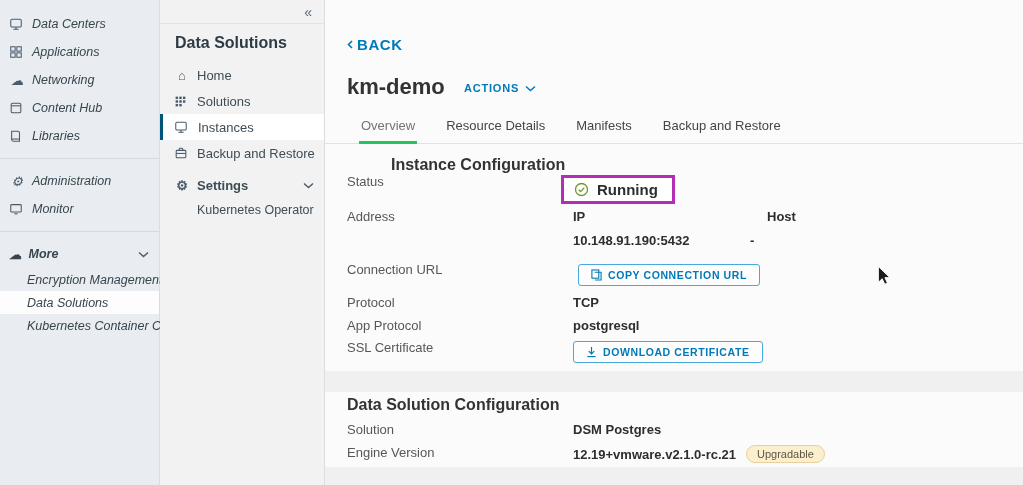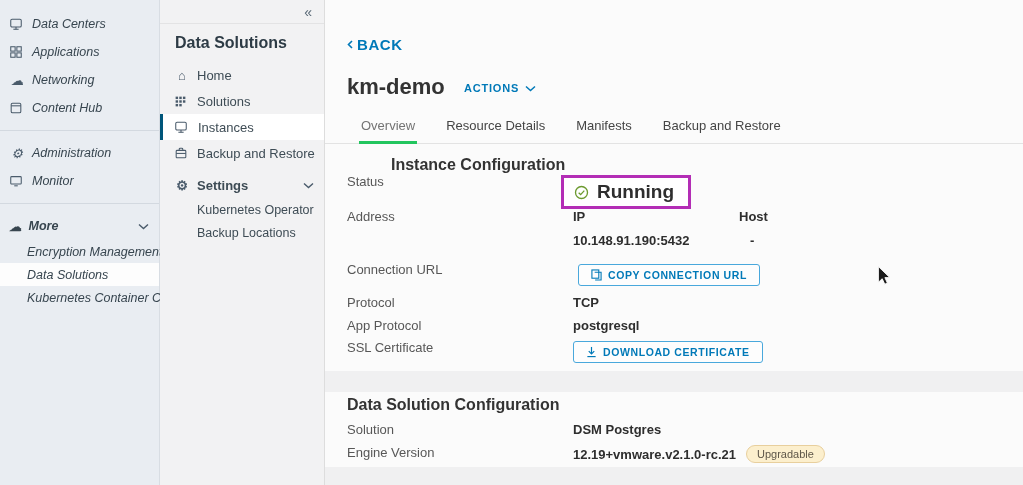--- a/index.html
+++ b/index.html
@@ -38,21 +38,21 @@
   .tabs { position:absolute; left:0; top:118px; width:100%; border-bottom:1px solid #e3e3e3; display:flex; padding-left:22px; }
   .tab { font-size:13px; color:#454545; padding:0 2px 8px; margin-right:27px; cursor:pointer; }
   .tab.active { color:#737373; border-bottom:3px solid #22c55e; margin-bottom:-1px;margin-left:12px; }
 
   .section-heading { position:absolute; left:22px; font-size:16px; font-weight:700; color:#333; }
   .row-label { position:absolute; left:22px; font-size:13px; color:#575757; }
   .row-value { position:absolute; left:248px; font-size:13px; color:#2e2e2e; font-weight:700; }
   .col-head { position:absolute; font-size:13px; color:#2e2e2e; font-weight:700; }
 
   .status-highlight { position:absolute; left:236px; top:175px; display:inline-flex; align-items:center; gap:8px; border:3px solid #b32db5; background:#fff; padding:3px 14px 3px 10px; }
-  .status-text { font-size:19px; font-weight:700; color:#2e2e2e; }
+  .status-text { font-size:15px; font-weight:700; color:#2e2e2e; }
 
   .btn-outline { display:inline-flex; align-items:center; gap:6px; border:1px solid #49a8dc; background:#fdfdfd; color:#0079b8; font-size:10.5px; font-weight:700; letter-spacing:.6px; border-radius:3px; padding:4px 12px; cursor:pointer; font-family:"Liberation Sans", sans-serif; }
   .btn-copy { position:absolute; left:253px; top:264px; }
   .btn-download { position:absolute; left:248px; top:341px; }
 
   .band { position:absolute; left:0; width:100%; background:#f0f0f1; }
   .badge { display:inline-block; margin-left:10px; background:#fcefcd; border:1px solid #e8cf9d; color:#5e5648; font-size:11px; padding:2px 10px; border-radius:10px; font-weight:400; vertical-align:1px; }
 
   .cursor { position:absolute; left:552px; top:266px; }
   svg.icn { display:block; }
@@ -89,20 +89,29 @@
       <span>Networking</span>
     </div>
     <div class="nav-item">
       <span class="glyph">
           <svg class="icn" width="14" height="14" viewBox="0 0 16 16" fill="none" stroke="#4a5b6b" stroke-width="1.2">
             <rect x="2.5" y="2.5" width="11" height="11" rx="1.5"></rect>
             <path d="M2.5 5.5h11"></path>
           </svg>
         </span>
       <span>Content Hub</span>
+    </div>
+    <div class="nav-item">
+      <span class="glyph">
+          <svg class="icn" width="14" height="14" viewBox="0 0 16 16" fill="none" stroke="#4a5b6b" stroke-width="1.2">
+            <path d="M3 2.5h7a2 2 0 0 1 2 2V14H5a2 2 0 0 1-2-2V2.5z"></path>
+            <path d="M3 11.5h9"></path>
+          </svg>
+        </span>
+      <span>Libraries</span>
     </div>
 
     <div class="nav-divider"></div>
 
     <div class="nav-item">
       <span class="glyph">⚙</span>
       <span>Administration</span>
     </div>
     <div class="nav-item">
       <span class="glyph">
@@ -187,23 +196,20 @@
       <span class="lbl">Settings</span>
       <span>
           <svg class="icn" width="11" height="7" viewBox="0 0 11 7" fill="none" stroke="#4a5b6b" stroke-width="1.4">
             <path d="M1 1.5l4.5 4L10 1.5"></path>
           </svg>
         </span>
     </div>
     <div class="panel-sub">
       <span>Kubernetes Operator</span>
     </div>
-    <div class="panel-sub">
-      <span>Backup Locations</span>
-    </div>
   </div>
 
   <div class="main">
 
     <div class="back-link">
       <svg class="icn" width="6" height="9" viewBox="0 0 6 9" fill="none" stroke="#0079b8" stroke-width="1.6">
           <path d="M5 1L1.5 4.5L5 8"></path>
         </svg>
       <span>BACK</span>
     </div>
@@ -230,21 +236,21 @@
     <div class="status-highlight">
       <svg class="icn" width="15" height="15" viewBox="0 0 16 16" fill="none" stroke="#6c9a2f" stroke-width="1.4">
           <circle cx="8" cy="8" r="6.4"></circle>
           <path d="M5 8.2l2.1 2.1L11 6"></path>
         </svg>
       <span class="status-text">Running</span>
     </div>
 
     <div class="row-label" style="top:209px;text-align:right;">Address</div>
     <div class="col-head" style="left:248px; top:209px;">IP</div>
-    <div class="col-head" style="left:414px; top:209px;">Host</div>
+    <div class="col-head" style="left:442px; top:209px;">Host</div>
     <div class="row-value" style="top:233px;">10.148.91.190:5432</div>
     <div class="row-value" style="left:425px; top:233px;">-</div>
 
     <div class="row-label" style="top:262px;">Connection URL</div>
     <button class="btn-outline btn-copy">
       <svg class="icn" width="11" height="12" viewBox="0 0 12 13" fill="none" stroke="#0079b8" stroke-width="1.2">
           <rect x="1" y="1" width="7.5" height="9"></rect>
           <path d="M4 3.5h7v8.5H4.5"></path>
         </svg>
       <span>COPY CONNECTION URL</span>

